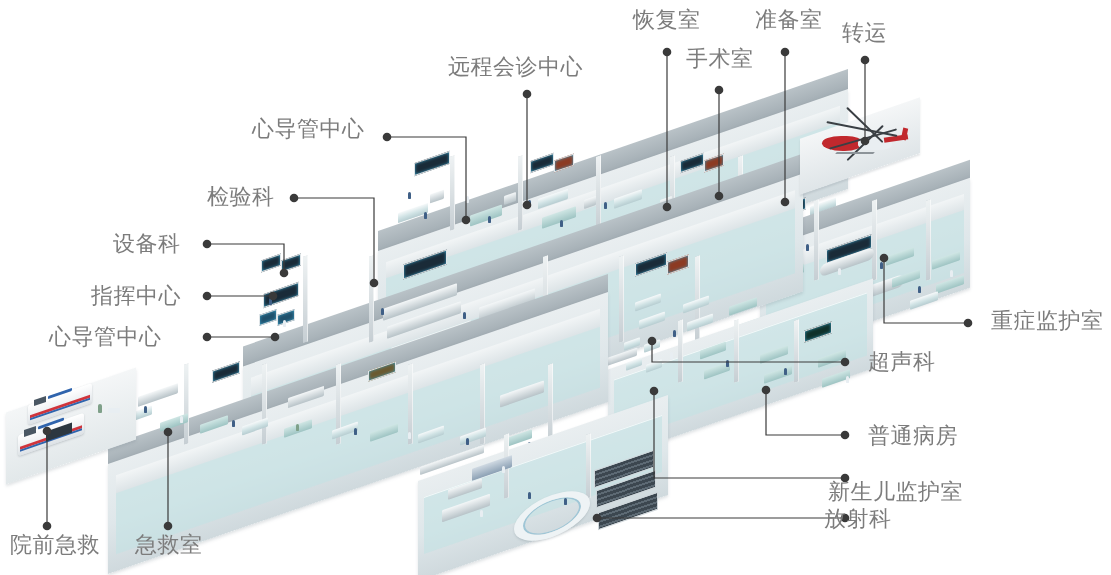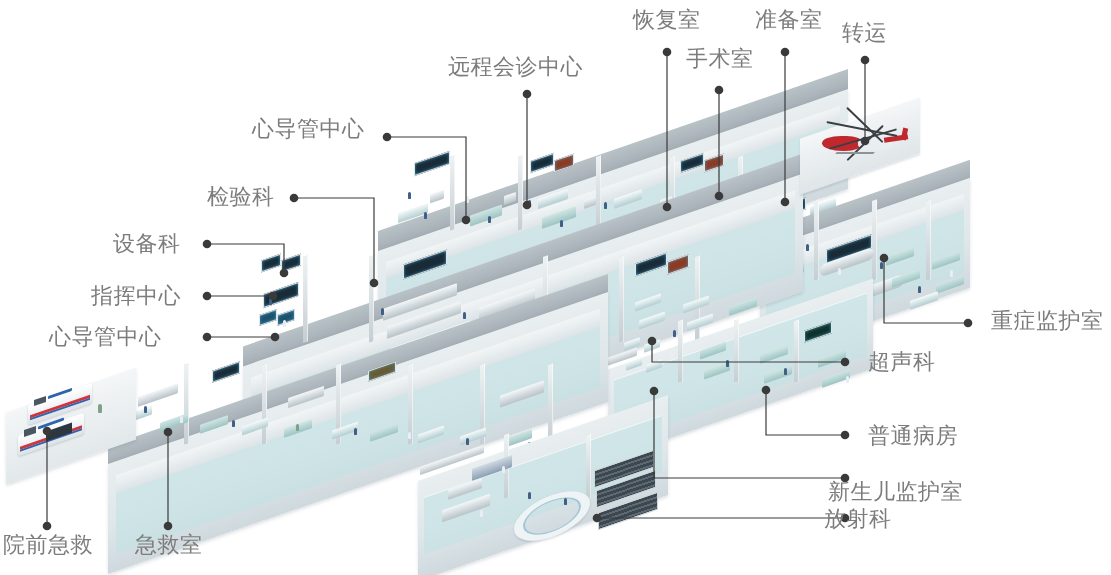--- a/index.html
+++ b/index.html
@@ -496,21 +496,21 @@
       <div class="label" style="left: 633px; top: 8px;">恢复室</div>
       <div class="label" style="left: 755px; top: 8px;">准备室</div>
       <div class="label" style="left: 842px; top: 21px;">转运</div>
       <div class="label" style="left: 686px; top: 47px;">手术室</div>
       <div class="label" style="left: 448px; top: 55px;">远程会诊中心</div>
       <div class="label" style="left: 252px; top: 117px;">心导管中心</div>
       <div class="label" style="left: 207px; top: 185px;">检验科</div>
       <div class="label" style="left: 113px; top: 232px;">设备科</div>
       <div class="label" style="left: 91px; top: 284px;">指挥中心</div>
       <div class="label" style="left: 49px; top: 325px;">心导管中心</div>
-      <div class="label" style="left: 3px; top: 533px; text-align: right;">院前急救</div>
+      <div class="label" style="left: 10px; top: 533px; text-align: right;">院前急救</div>
       <div class="label" style="left: 135px; top: 533px;">急救室</div>
       <div class="label" style="left: 991px; top: 311px; font-family: Liberation Mono, monospace;">重症监护室</div>
       <div class="label" style="left: 868px; top: 350px;">超声科</div>
       <div class="label" style="left: 868px; top: 424px;">普通病房</div>
       <div class="label" style="left: 828px; top: 466px; margin-top: 14px;">新生儿监护室</div>
       <div class="label" style="left: 824px; top: 507px;">放射科</div>
     </div>
 
 </div>
 

